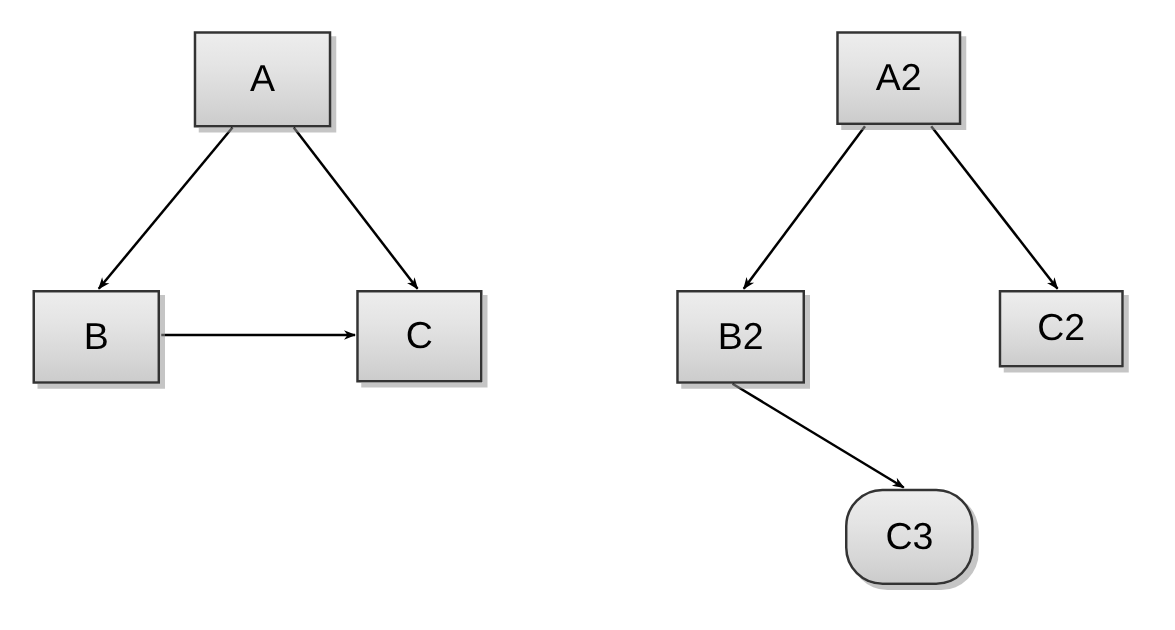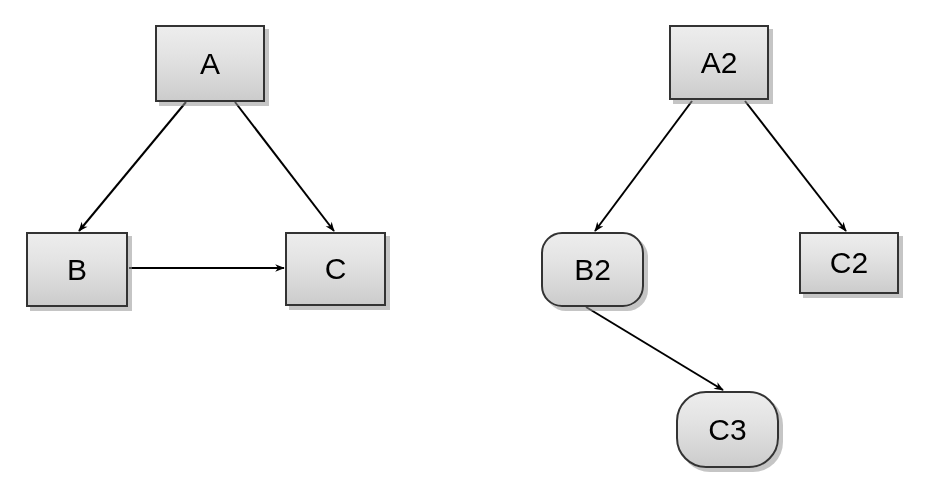--- a/index.html
+++ b/index.html
@@ -73,21 +73,21 @@
       </div>
       <div class="node" style="left: 26px; top: 232px; width: 102px; height: 75px;">
         <span class="node-label">B</span>
       </div>
       <div class="node" style="left: 285px; top: 232px; width: 101px; height: 74px;">
         <span class="node-label">C</span>
       </div>
       <div class="node" style="left: 669px; top: 25px; width: 100px; height: 75px; align-items: center;">
         <span class="node-label">A2</span>
       </div>
-      <div class="node" style="left: 541px; top: 232px; width: 103px; height: 75px; border-radius: 21px;">
+      <div class="node" style="left: 541px; top: 232px; width: 103px; height: 75px;">
         <span class="node-label">B2</span>
       </div>
       <div class="node" style="left: 799px; top: 232px; width: 100px; height: 62px;">
         <span class="node-label">C2</span>
       </div>
       <div class="node" style="left: 676px; top: 391px; width: 103px; height: 77px; border-radius: 30px;">
         <span class="node-label">C3</span>
       </div>
     </div>
 

